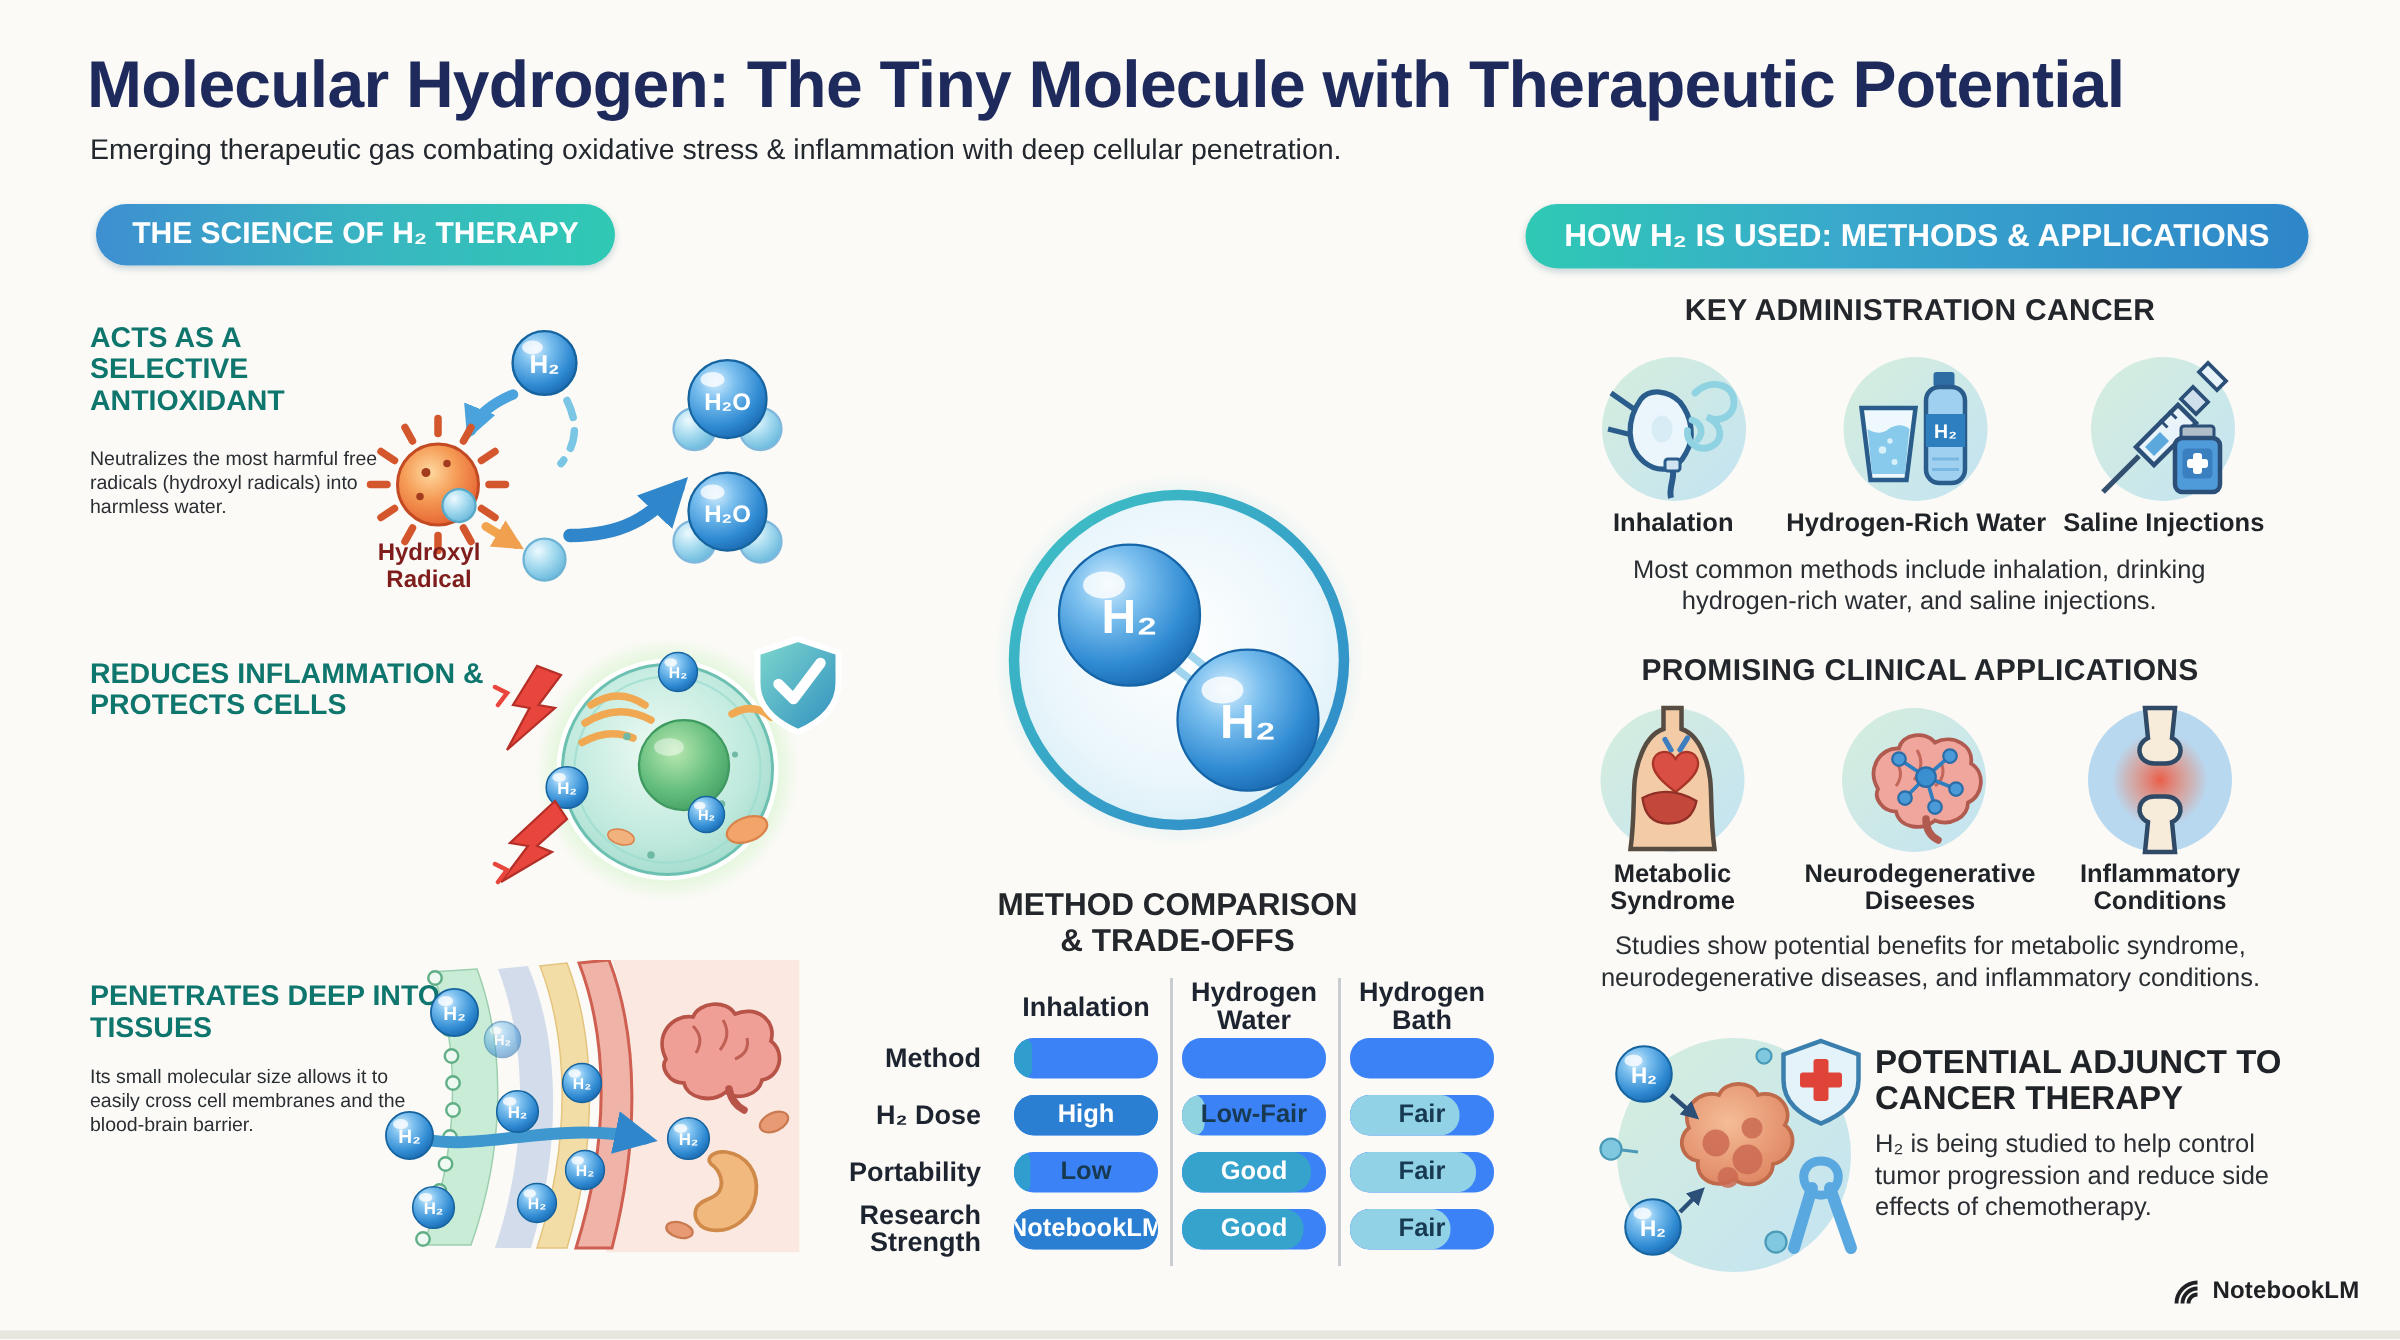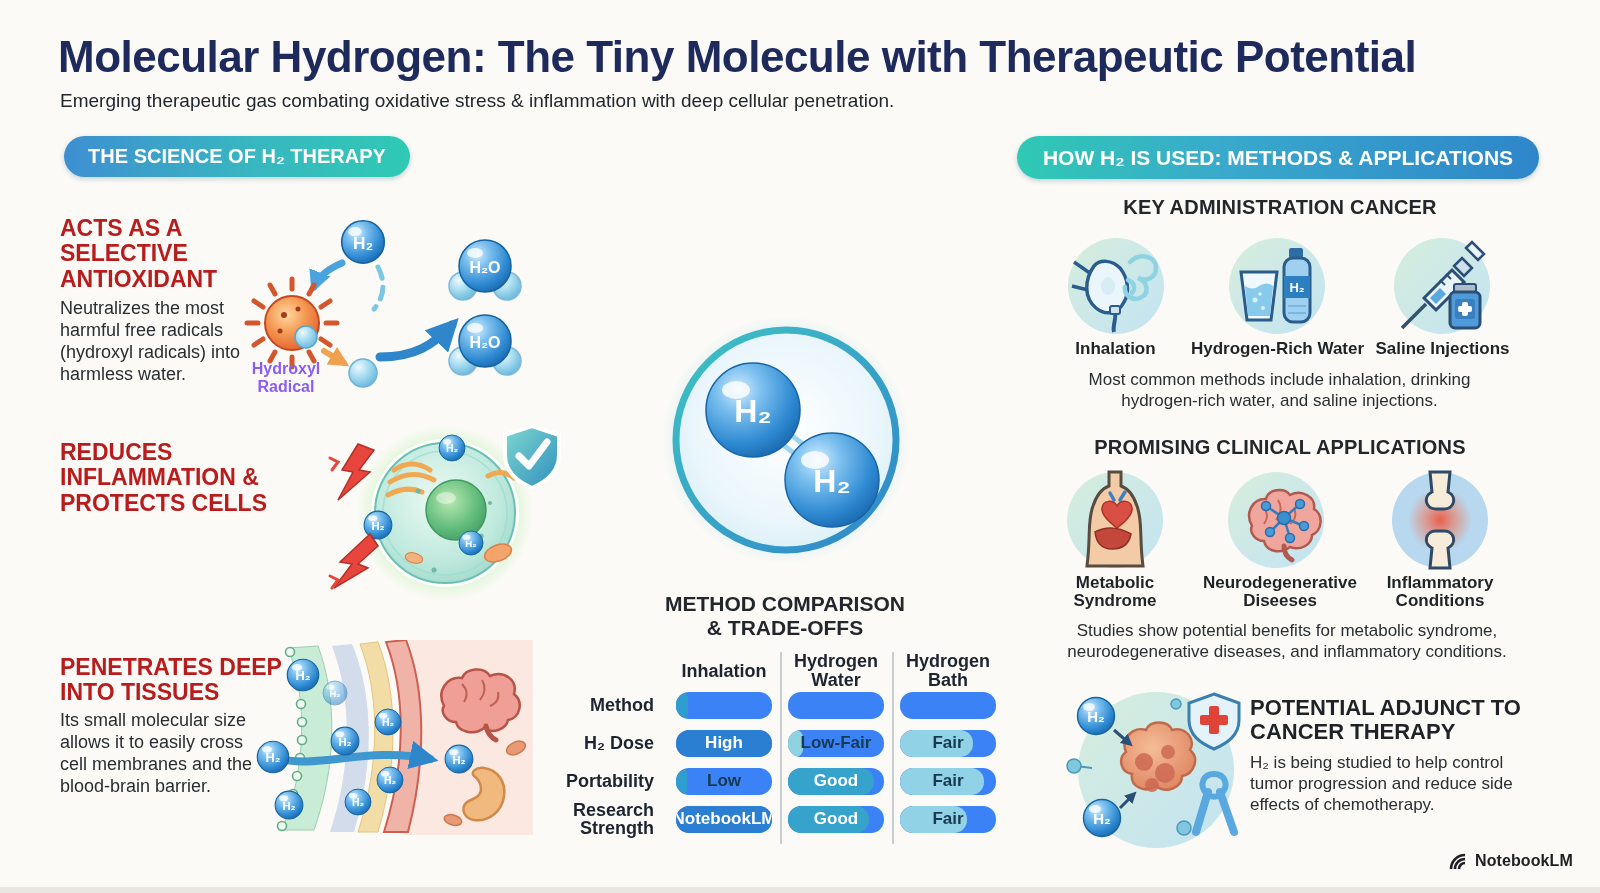--- a/index.html
+++ b/index.html
@@ -8,24 +8,24 @@
   .canvas:after{content:"";position:absolute;left:0;right:0;bottom:0;height:6px;background:#e9e6df;}
   svg text{font-family:"Liberation Sans","DejaVu Sans",sans-serif;font-weight:bold;}
 
   .h-title{position:absolute;left:58px;top:32px;font-size:44px;font-weight:800;color:#1e2a5c;letter-spacing:-.5px;white-space:nowrap;}
   .h-sub{position:absolute;left:60px;top:90px;font-size:19px;font-weight:500;color:#23272e;}
 
   .pill{position:absolute;display:flex;align-items:center;justify-content:center;color:#fff;font-weight:800;border-radius:22px;box-shadow:0 2px 5px rgba(40,90,120,.25);}
   .pill-left{left:64px;top:136px;width:346px;height:41px;font-size:20px;background:linear-gradient(90deg,#3e8fd1 0%,#38b7c0 55%,#2fc9b4 100%);}
   .pill-right{left:1017px;top:136px;width:522px;height:43px;font-size:21px;background:linear-gradient(90deg,#2fc9b4 0%,#39a9cc 40%,#2e86c9 100%);}
 
-  .blk-h{position:absolute;font-size:23px;font-weight:800;line-height:1.1;color:#b91c1c;}
-  .blk-b{position:absolute;font-size:18px;line-height:1.22;color:#2a2e33;}
+  .blk-h{position:absolute;font-size:19px;font-weight:800;line-height:1.1;color:#0f766e;}
+  .blk-b{position:absolute;font-size:13px;line-height:1.22;color:#2a2e33;}
   .ill{position:absolute;}
-  .ill-label{position:absolute;font-size:16px;font-weight:800;text-align:center;line-height:1.1;color:#8b5cf6;}
+  .ill-label{position:absolute;font-size:16px;font-weight:800;text-align:center;line-height:1.1;color:#7f1d1d;}
 
   .comp-title{position:absolute;left:640px;top:592px;width:290px;text-align:center;font-size:21px;font-weight:800;line-height:1.15;color:#23262b;}
 
   .tbl{position:absolute;left:546px;top:648px;width:458px;display:grid;grid-template-columns:122px 112px 112px 112px;grid-auto-rows:38px;}
   .col-head{display:flex;align-items:center;justify-content:center;text-align:center;font-size:18px;font-weight:800;line-height:1.05;color:#1d2430;height:46px;}
   .row-label{display:flex;align-items:center;justify-content:flex-end;text-align:right;padding-right:14px;font-size:18px;font-weight:800;line-height:1.02;color:#1d2430;}
   .bar-cell{display:flex;align-items:center;justify-content:center;}
   .bar{position:relative;width:96px;height:27px;border-radius:13px;background:#3b82f6;overflow:hidden;}
   .bar-fill{position:absolute;top:0;bottom:0;left:0;border-radius:13px;}
   .bar[data-variant="dark"] .bar-fill{background:#2b7fd2;}

